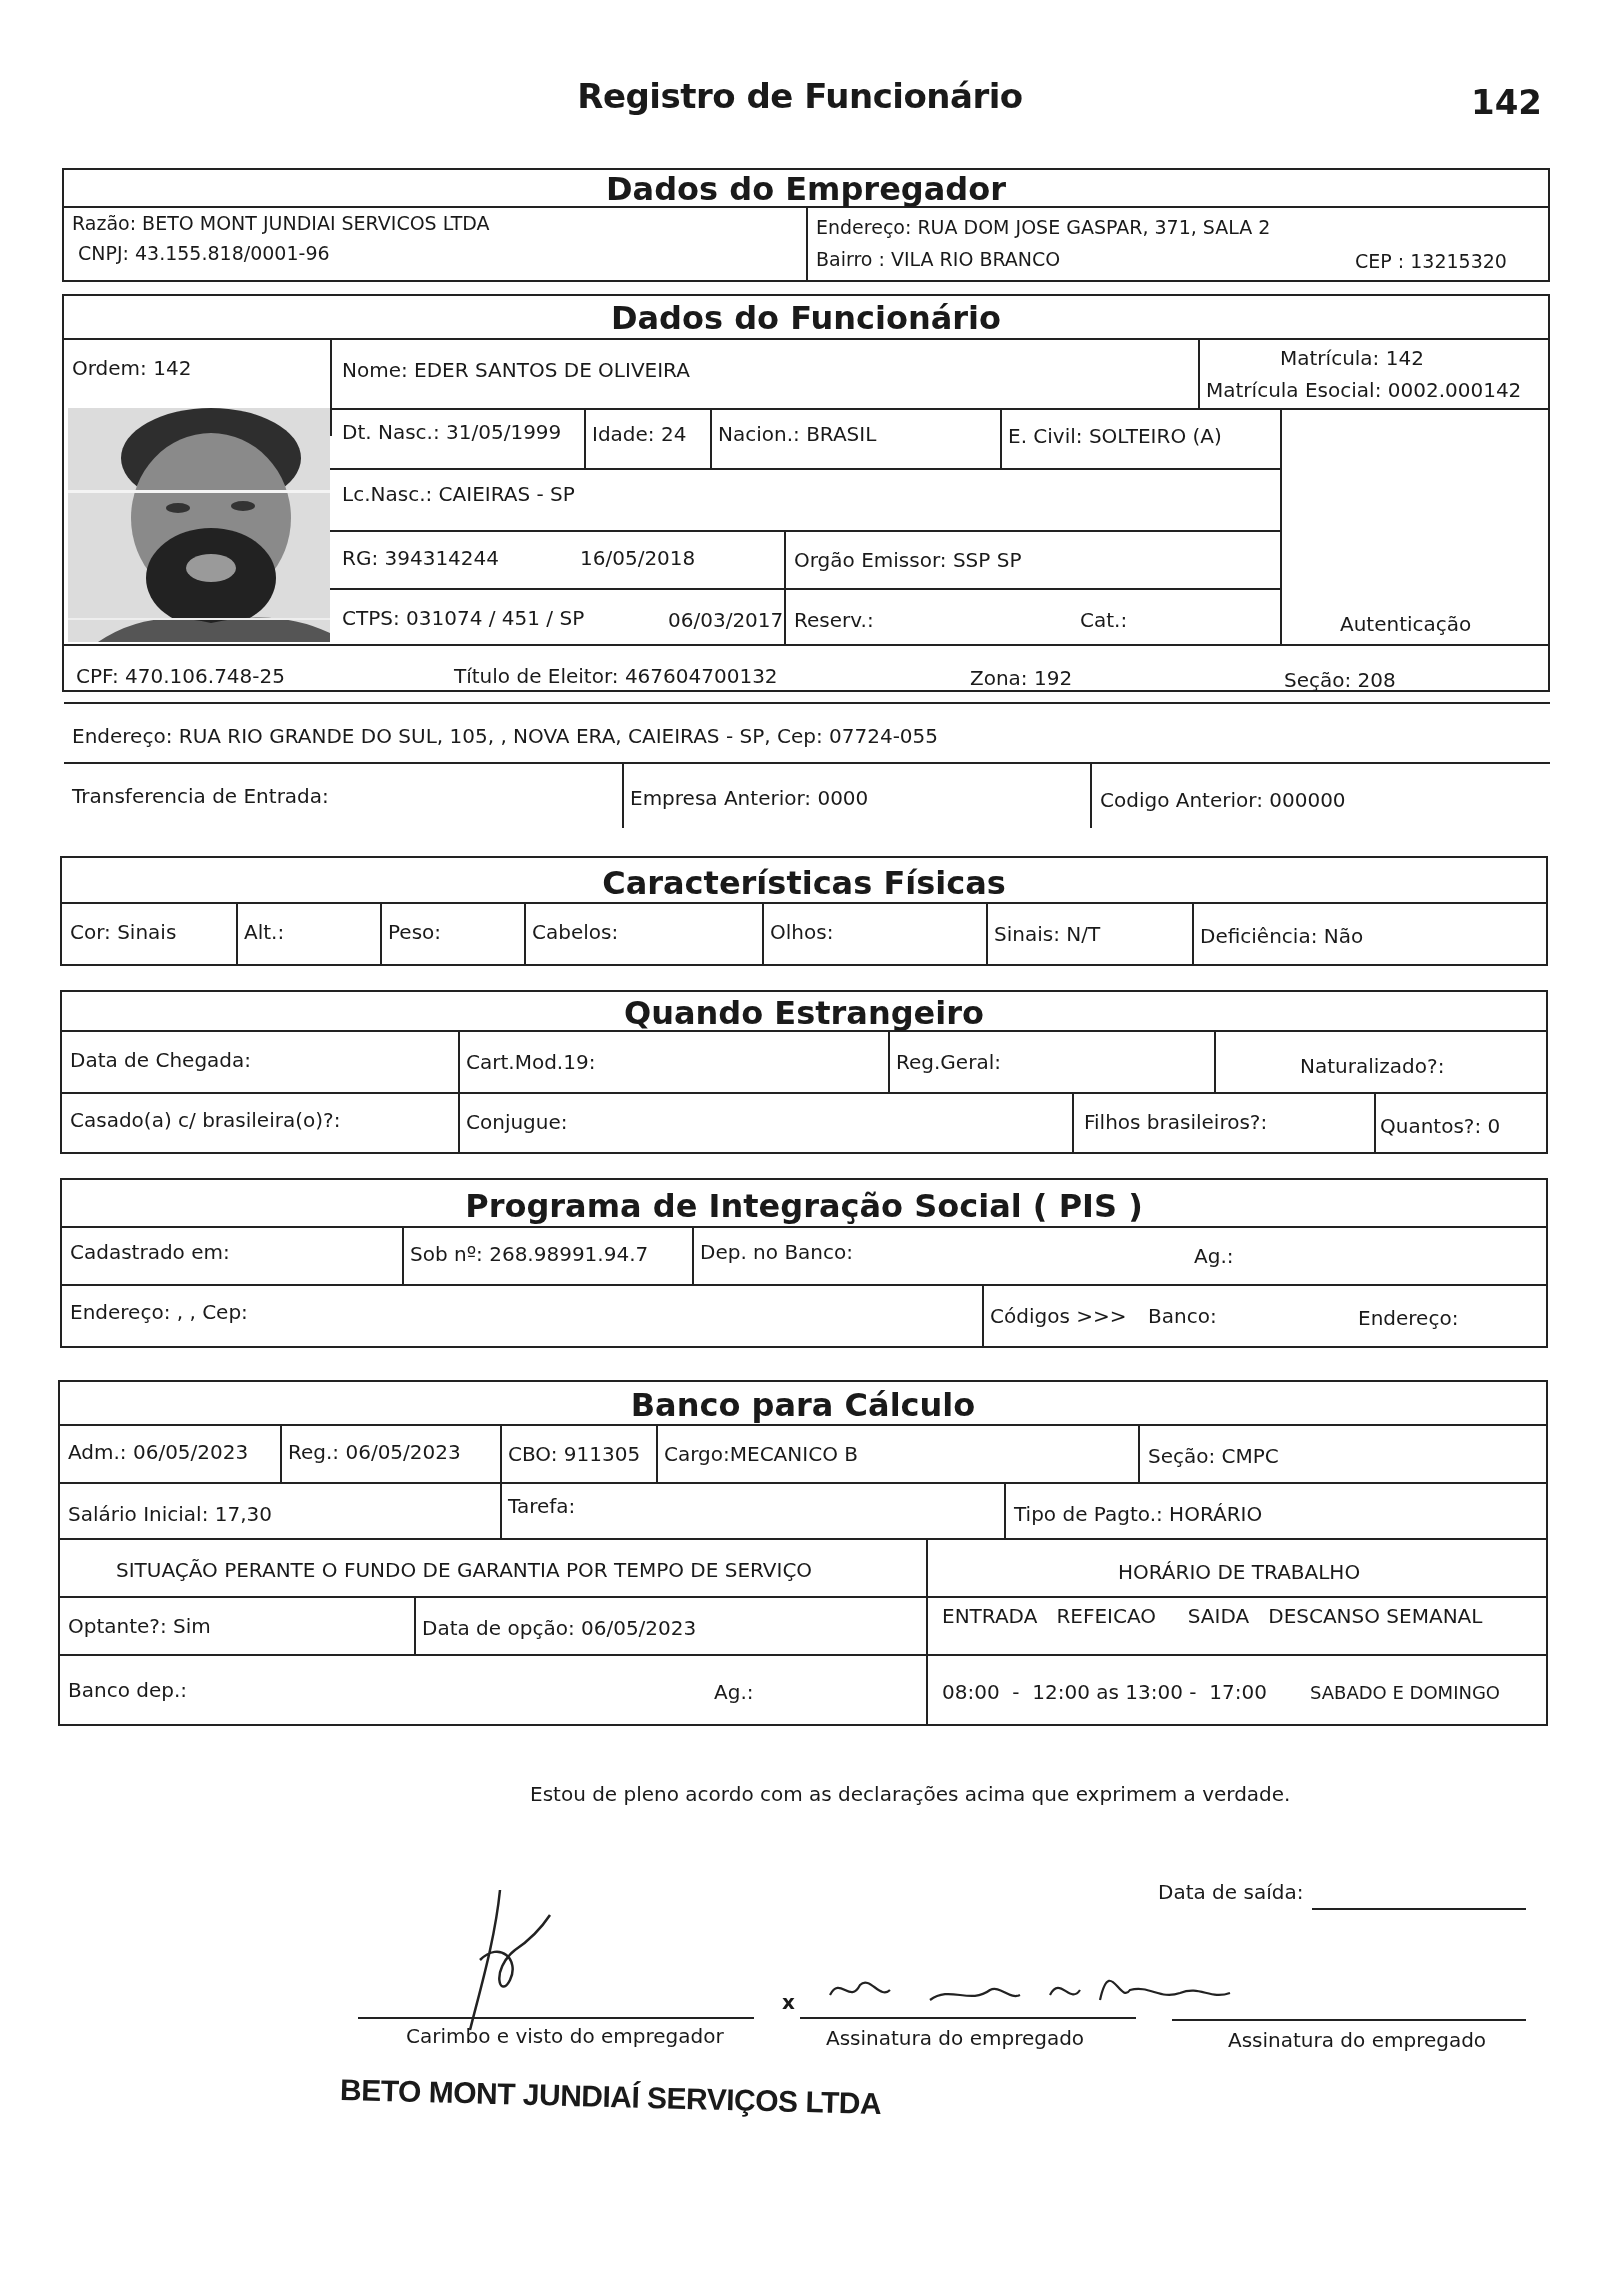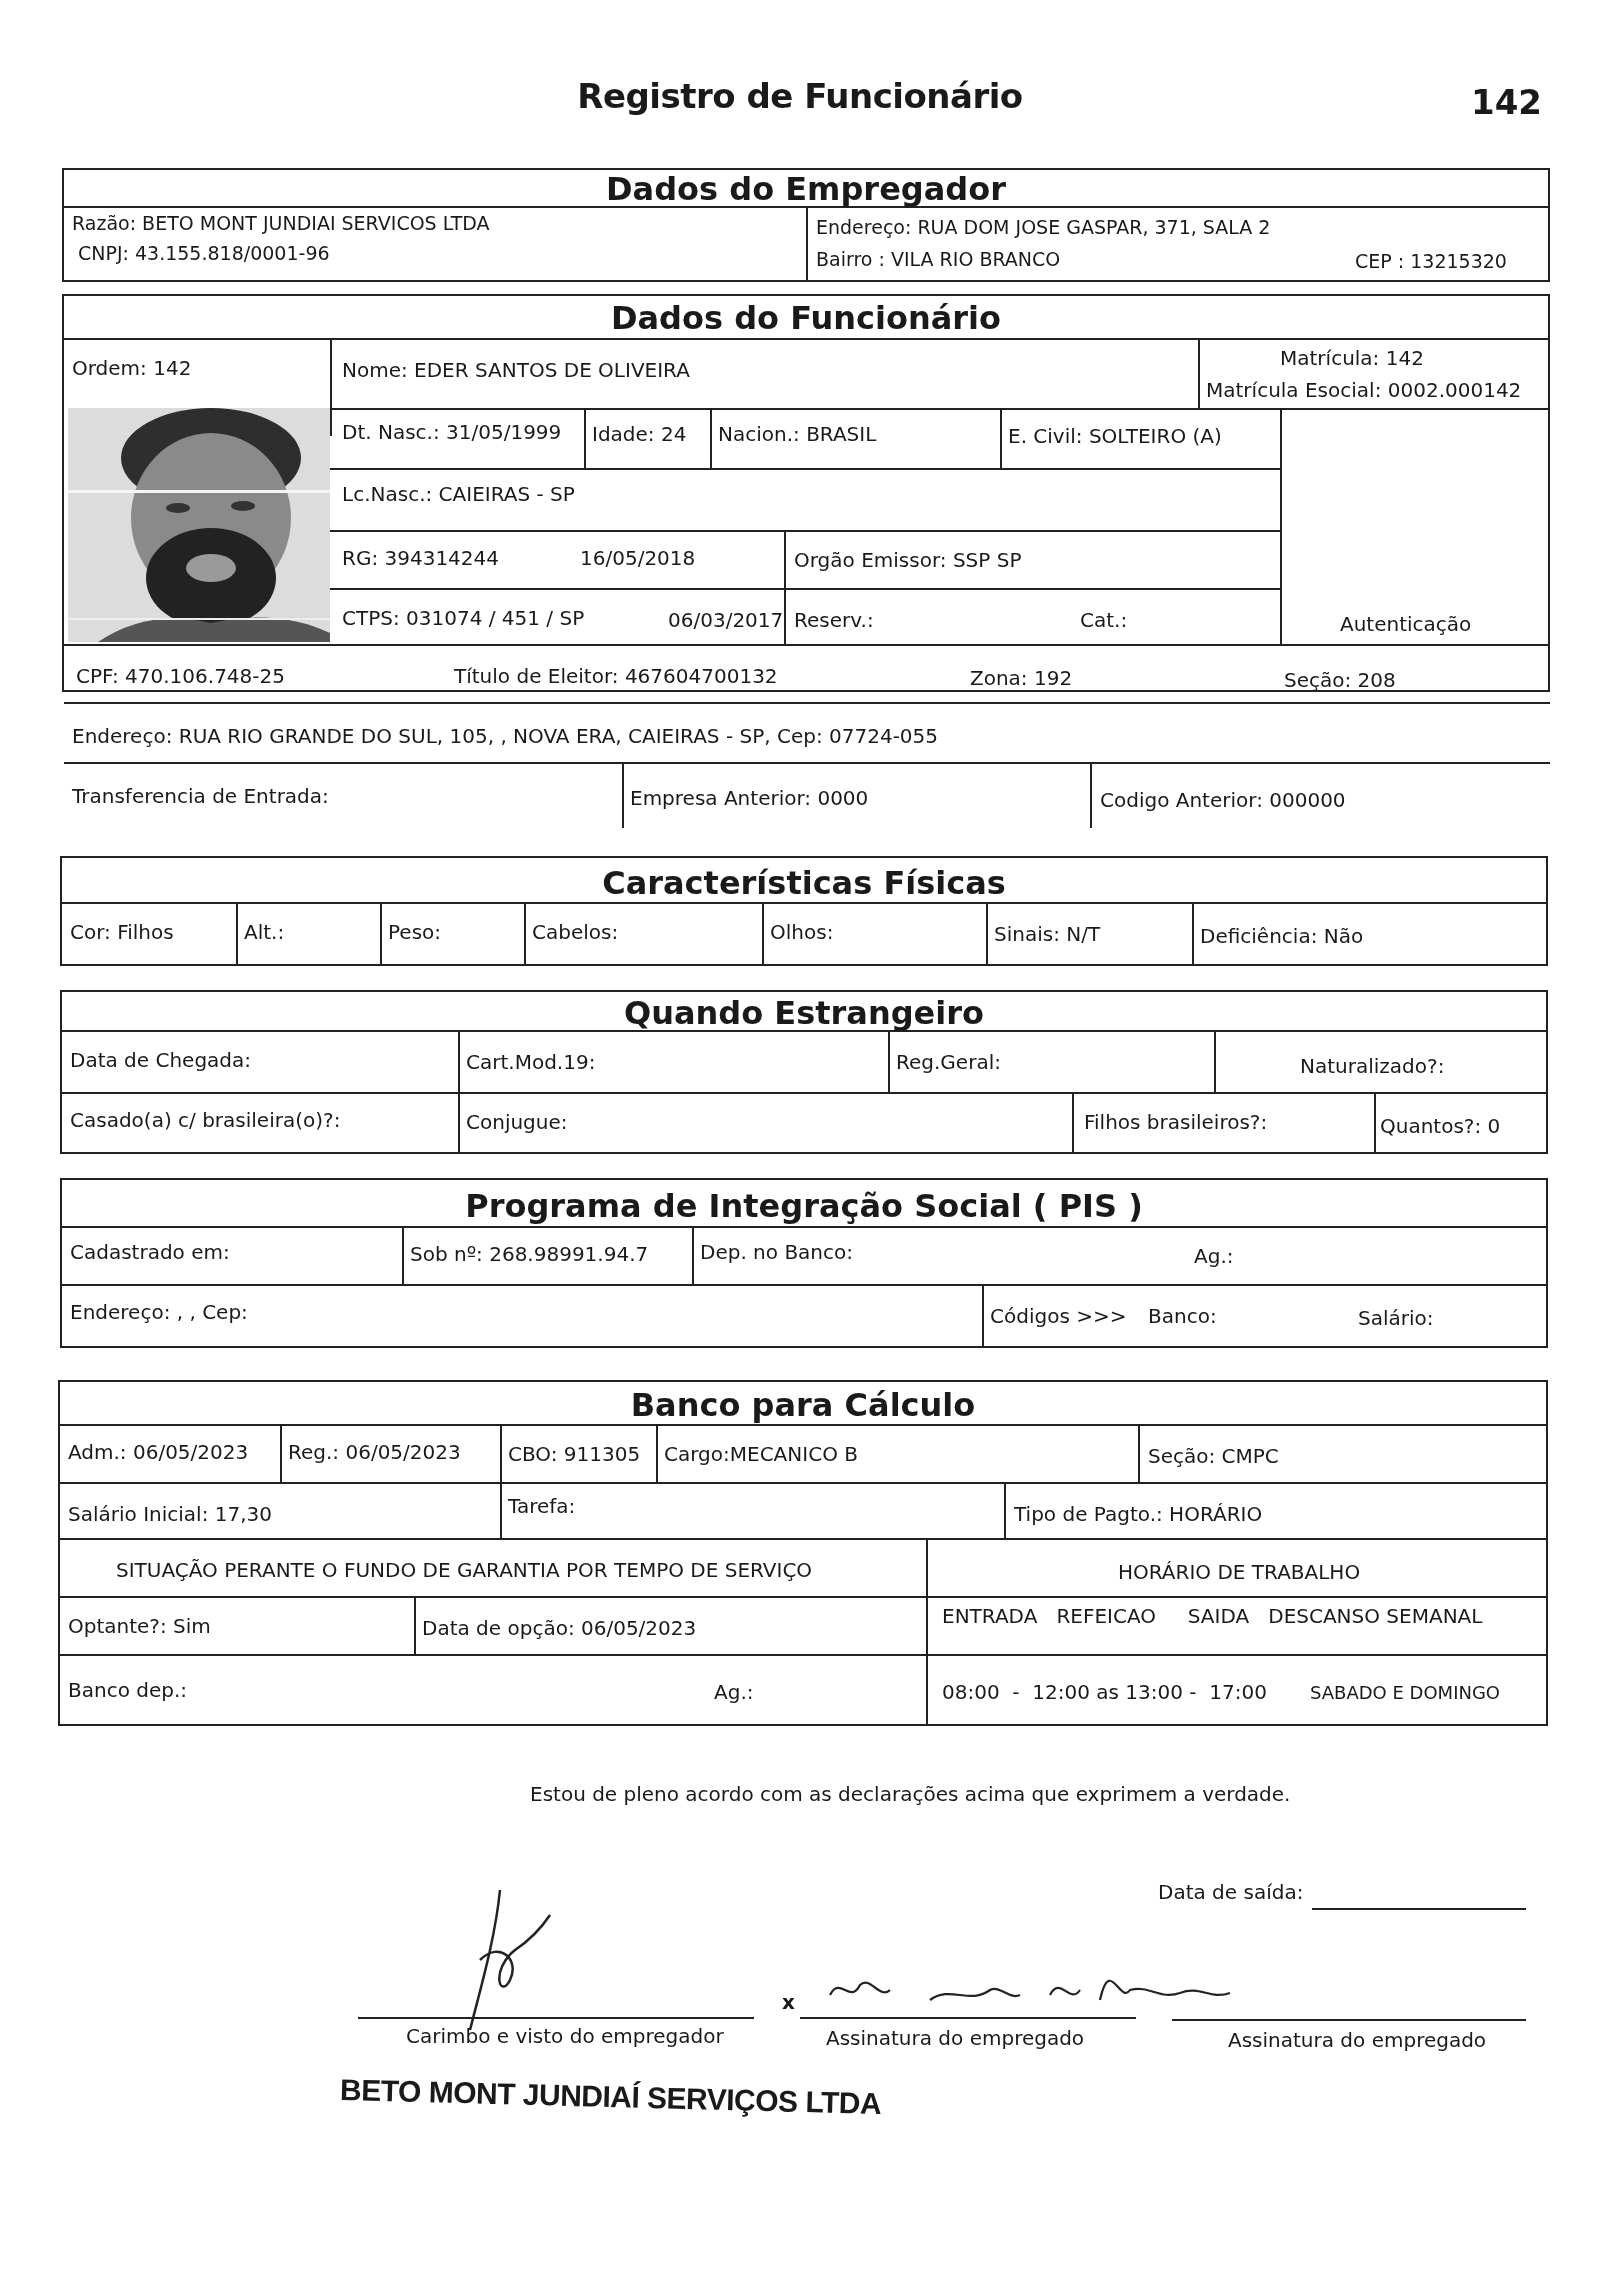--- a/index.html
+++ b/index.html
@@ -104,21 +104,21 @@
   </div>
 
   <div class="box" style="left:60px; top:856px; width:1488px; height:110px;">
     <div class="hdr" style="top:0; height:46px; line-height:50px;">Características Físicas</div>
     <div class="vl" style="left:174px; top:46px; height:60px;"></div>
     <div class="vl" style="left:318px; top:46px; height:60px;"></div>
     <div class="vl" style="left:462px; top:46px; height:60px;"></div>
     <div class="vl" style="left:700px; top:46px; height:60px;"></div>
     <div class="vl" style="left:924px; top:46px; height:60px;"></div>
     <div class="vl" style="left:1130px; top:46px; height:60px;"></div>
-    <div class="cell" style="left:2px; top:62px;">Cor: Filhos</div>
+    <div class="cell" style="left:2px; top:62px;">Cor: Sinais</div>
     <div class="cell" style="left:176px; top:62px;">Alt.:</div>
     <div class="cell" style="left:320px; top:62px;padding-left:6px;">Peso:</div>
     <div class="cell" style="left:464px; top:62px;">Cabelos:</div>
     <div class="cell" style="left:702px; top:62px;">Olhos:</div>
     <div class="cell" style="left:926px; top:64px;">Sinais: N/T</div>
     <div class="cell" style="left:1132px; top:66px;">Deficiência: Não</div>
   </div>
 
   <div class="box" style="left:60px; top:990px; width:1488px; height:164px;">
     <div class="hdr" style="top:0; height:40px; line-height:42px;">Quando Estrangeiro</div>
@@ -144,21 +144,21 @@
     <div class="vl" style="left:630px; top:48px; height:56px;"></div>
     <div class="cell" style="left:2px; top:60px;">Cadastrado em:</div>
     <div class="cell" style="left:342px; top:62px;">Sob nº: 268.98991.94.7</div>
     <div class="cell" style="left:632px; top:60px;">Dep. no Banco:</div>
     <div class="cell" style="left:1126px; top:64px;">Ag.:</div>
     <div class="hl" style="left:0; top:104px; width:1486px;"></div>
     <div class="vl" style="left:920px; top:104px; height:62px;"></div>
     <div class="cell" style="left:2px; top:120px;">Endereço:  ,  , Cep:</div>
     <div class="cell" style="left:922px; top:124px;">Códigos &gt;&gt;&gt;</div>
     <div class="cell" style="left:1080px; top:124px;">Banco:</div>
-    <div class="cell" style="left:1290px; top:126px;">Salário:</div>
+    <div class="cell" style="left:1290px; top:126px;">Endereço:</div>
   </div>
 
   <div class="box" style="left:58px; top:1380px; width:1490px; height:346px;">
     <div class="hdr" style="top:0; height:44px; line-height:46px;">Banco para Cálculo</div>
     <div class="vl" style="left:220px; top:44px; height:58px;"></div>
     <div class="vl" style="left:440px; top:44px; height:58px;"></div>
     <div class="vl" style="left:596px; top:44px; height:58px;"></div>
     <div class="vl" style="left:1078px; top:44px; height:58px;"></div>
     <div class="cell" style="left:2px; top:58px;">Adm.: 06/05/2023</div>
     <div class="cell" style="left:222px; top:58px;">Reg.: 06/05/2023</div>

